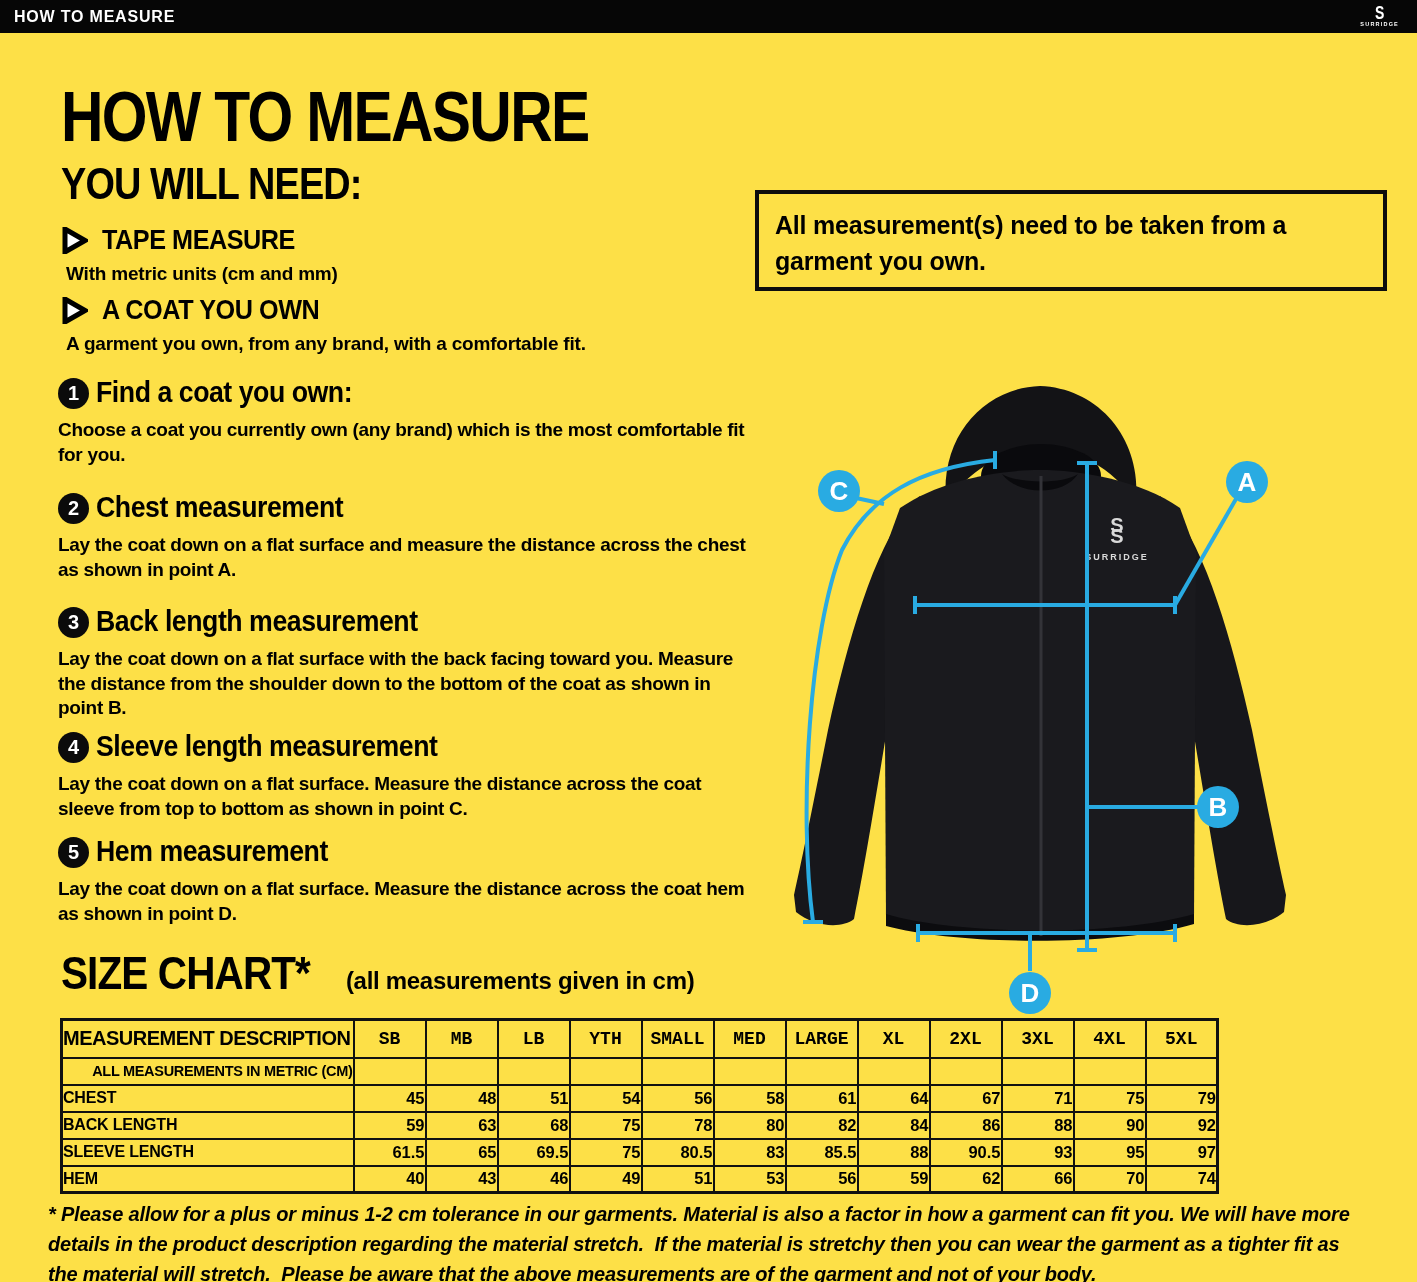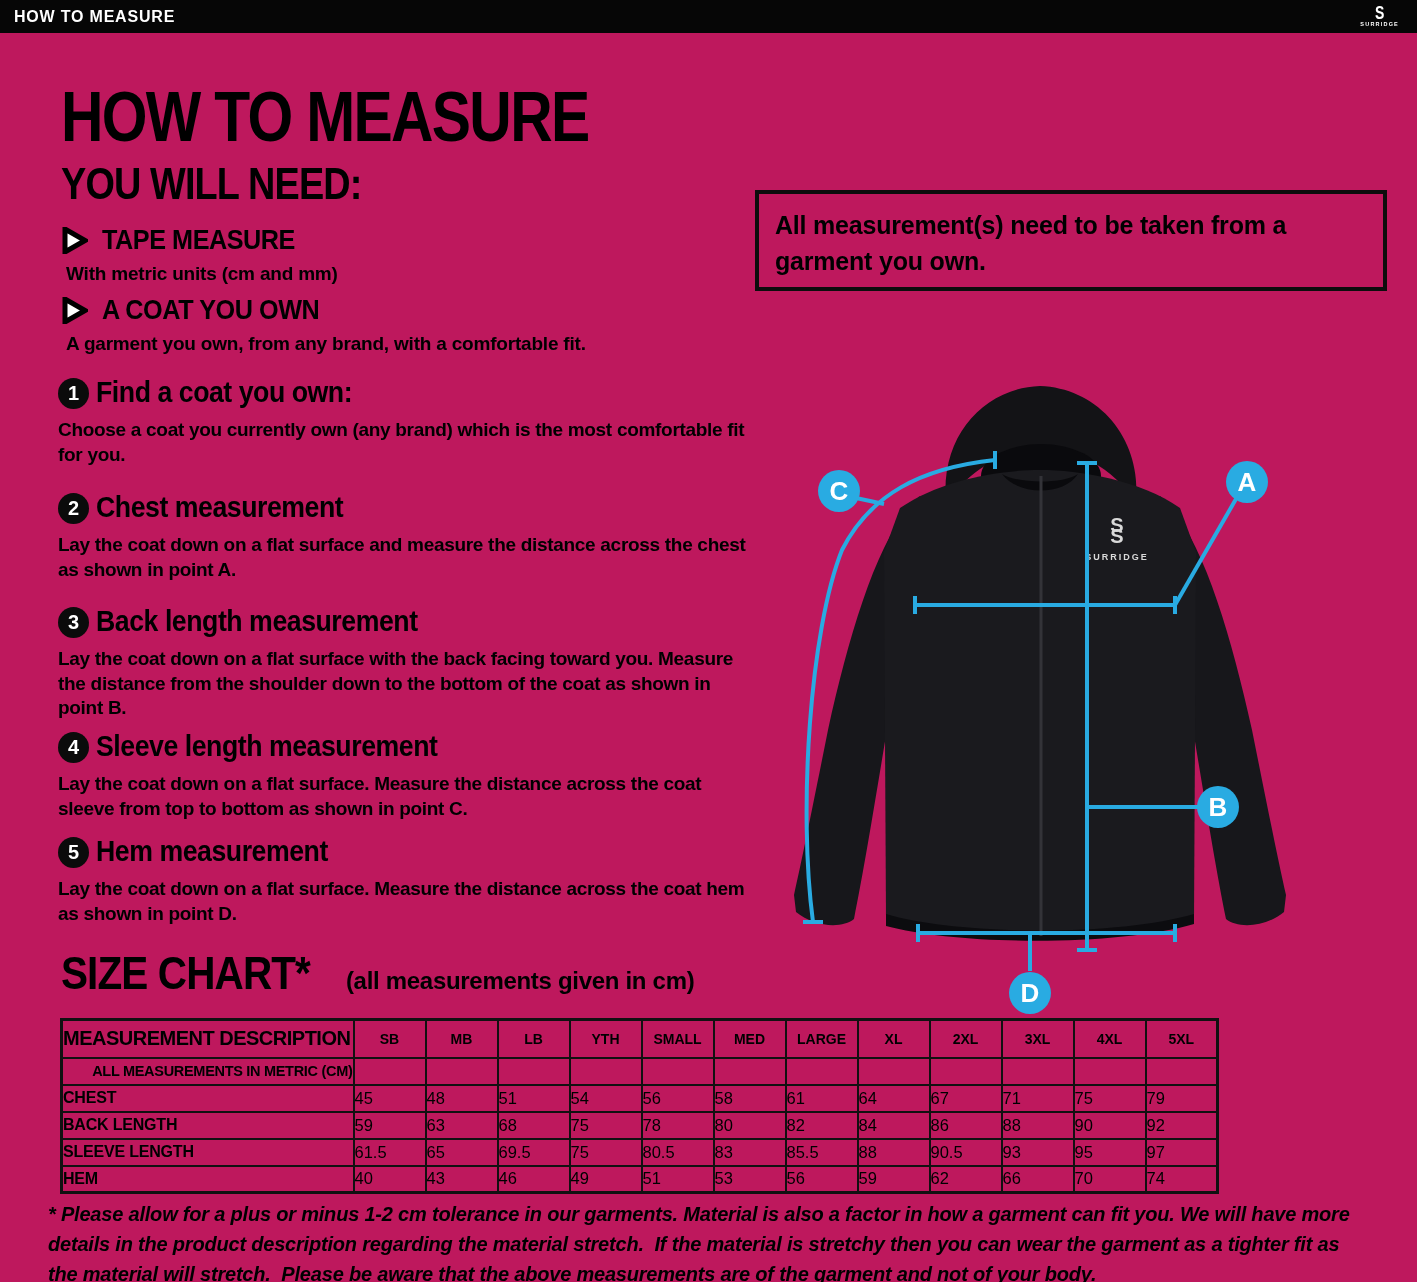--- a/index.html
+++ b/index.html
@@ -1,17 +1,17 @@
 <!DOCTYPE html>
 <html><head>
 <meta charset="utf-8">
 <style>
   html,body{margin:0;padding:0;background:#ffffff;}
   .page{
-    position:relative;width:1417px;height:1282px;background:#be185d;overflow:hidden;
+    position:relative;width:1417px;height:1282px;background:#fde047;overflow:hidden;
     font-family:"Liberation Sans","DejaVu Sans",sans-serif;color:#000;
   }
   
   .topbar{position:absolute;left:0;top:0;width:1417px;height:33px;background:#060606;
     display:flex;align-items:center;padding:0 14px;box-sizing:border-box;}
   .topbar-title{color:#fff;font-size:16px;font-weight:bold;letter-spacing:.8px;}
   .topbar-logo{margin-left:auto;display:flex;flex-direction:column;align-items:center;line-height:1;padding-right:4px;}
   .topbar-logo .smark{color:#fff;font-weight:bold;font-size:14px;letter-spacing:0;transform:scaleY(1.25);}
   .topbar-logo .scap{color:#fff;font-size:5.5px;font-weight:bold;letter-spacing:1.2px;margin-top:2px;}
   
@@ -44,24 +44,24 @@
   .figure{position:absolute;left:750px;top:380px;width:660px;height:645px;}
   
   table.size-table{position:absolute;left:60px;top:1018px;border-collapse:collapse;table-layout:fixed;
     width:1156px;border:3px solid #111;}
   table.size-table col.desc{width:292px;}
   table.size-table col.size{width:72px;}
   table.size-table th,table.size-table td{border:2px solid #111;padding:0;vertical-align:middle;}
   thead tr{height:38px;margin-top:14px;}
   tbody tr{height:27px;}
   th.desc{font-size:20px;font-weight:bold;letter-spacing:-.5px;text-align:left;padding-left:6px;}
-  th.size{font-size:14px;font-weight:bold;text-align:center;}
+  th.size{font-size:18px;font-weight:bold;text-align:center;font-family:Liberation Mono, monospace;}
   td.unit{font-size:14.5px;font-weight:bold;letter-spacing:-.3px;text-align:right;padding-left:6px;}
   td.label{font-size:16px;font-weight:bold;letter-spacing:-.2px;text-align:left;padding-left:6px;}
-  td.value{font-size:16.5px;font-weight:normal;text-align:left;}
+  td.value{font-size:16.5px;font-weight:bold;text-align:right;}
   
   .footnote{position:absolute;left:48px;top:1199px;width:1308px;
     font-size:20px;font-weight:bold;font-style:italic;letter-spacing:-.2px;line-height:1.5;white-space:pre-wrap;}
 </style>
 </head>
 <body>
 
 <div class="page">
 
   <div class="topbar">

